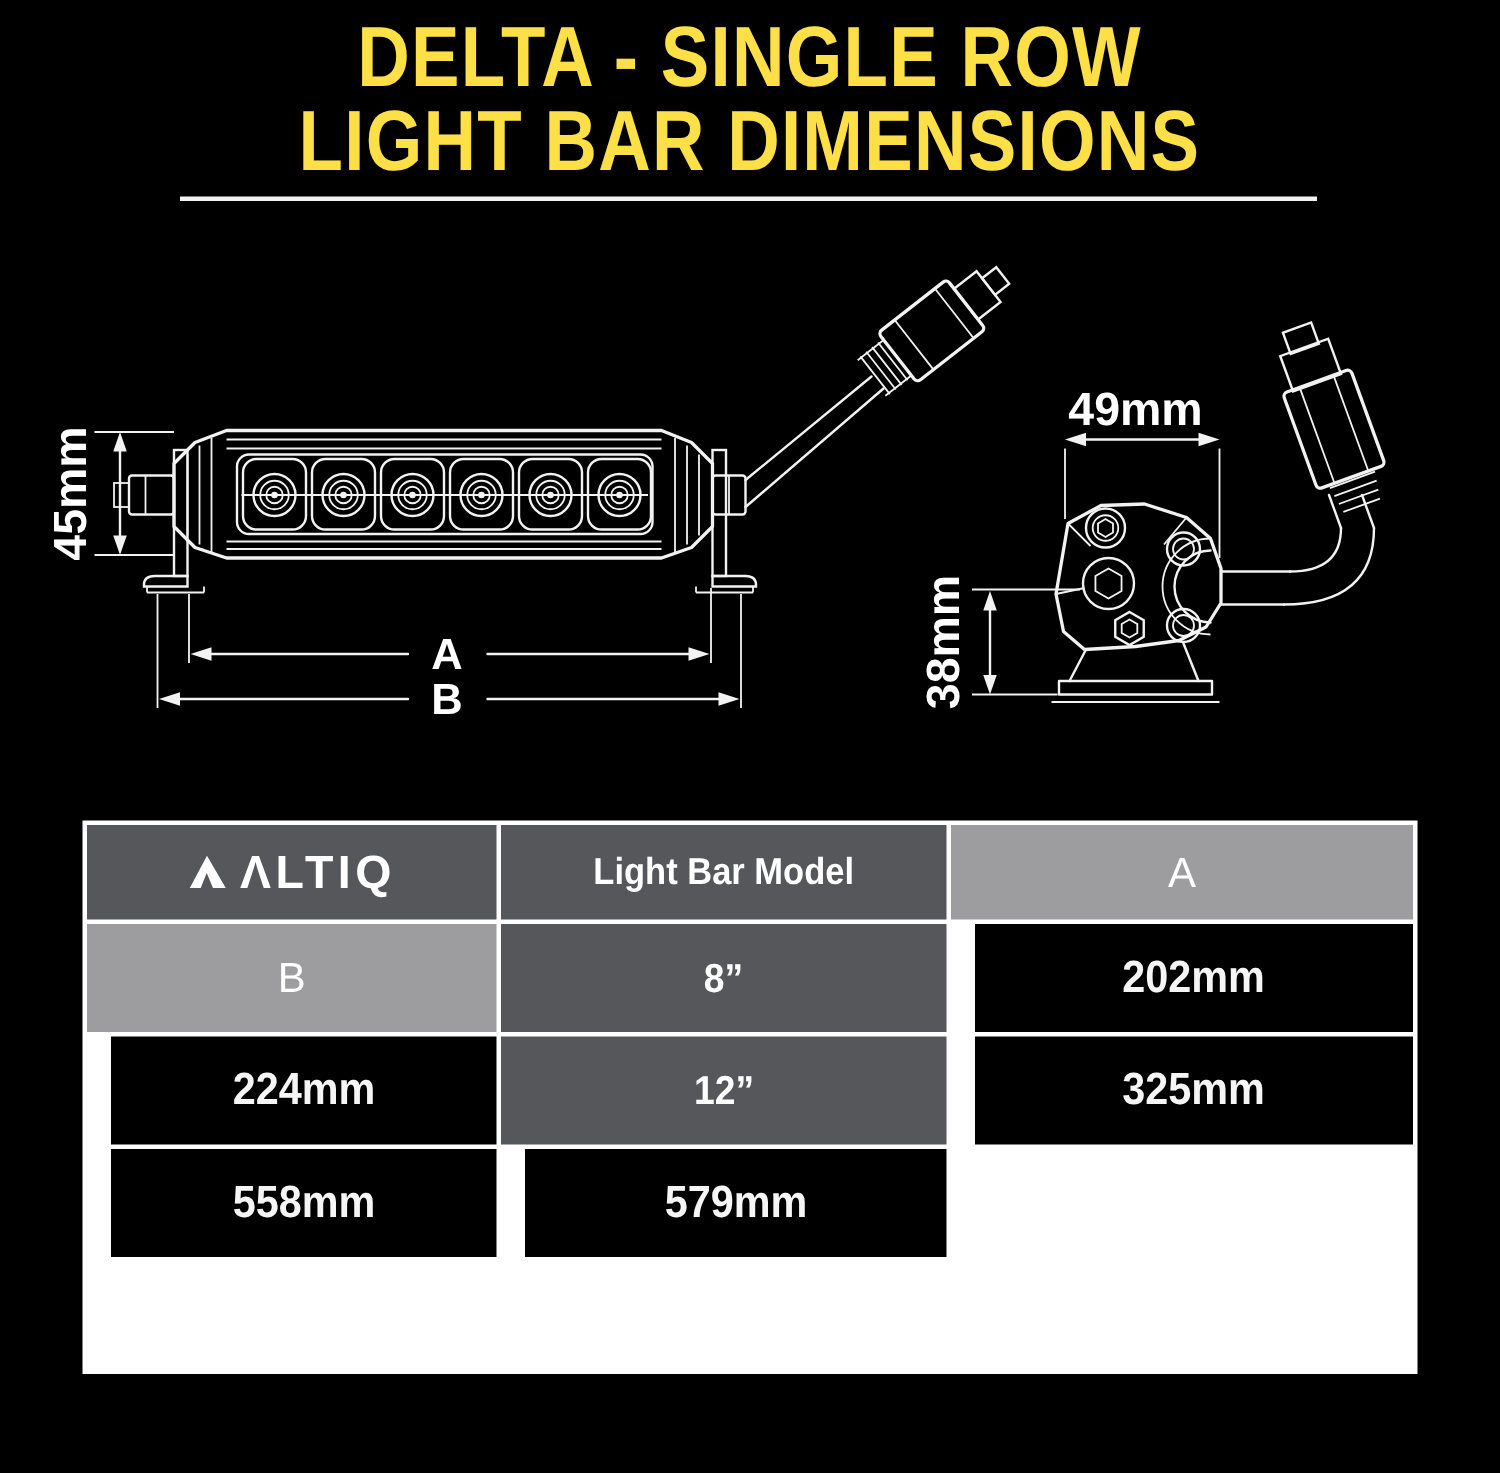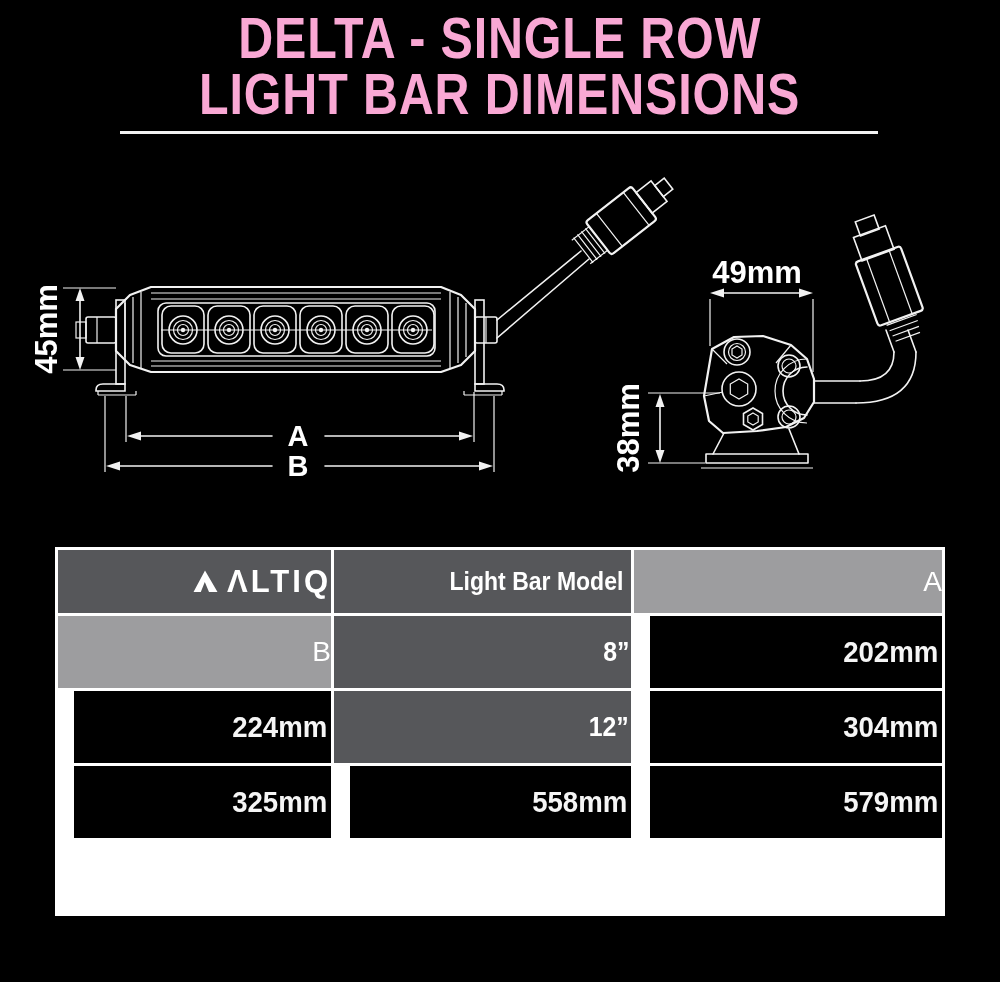--- a/index.html
+++ b/index.html
@@ -1,38 +1,38 @@
 <!DOCTYPE html>
 <html><head>
 <meta charset="utf-8">
 <style>
   html,body{margin:0;padding:0;background:#000;}
   .stage{position:relative;width:1000px;height:982px;background:#000;overflow:hidden;
          font-family:"Liberation Sans","DejaVu Sans",sans-serif;color:#fff;}
   
   .title{position:absolute;top:10px;left:0;width:1000px;text-align:center;
-         font-weight:bold;font-size:57px;line-height:56px;color:#f9a8d4;}
+         font-weight:bold;font-size:57px;line-height:56px;color:#fde047;}
   .title .cond{display:inline-block;transform:scaleX(0.85);letter-spacing:1px;white-space:nowrap;}
   .title-underline{position:absolute;top:131px;left:120px;width:758px;height:3px;background:#f2f2f2;}
   
   svg.diagram{position:absolute;top:0;left:0;}
   svg.diagram *{vector-effect:none;}
   .ln{stroke:#f2f2f2;fill:none;stroke-width:1.6;stroke-linecap:round;}
   .ln-thick{stroke:#f2f2f2;fill:none;stroke-width:2.2;stroke-linejoin:round;}
   .ln-thin{stroke:#f2f2f2;fill:none;stroke-width:1.2;}
   .arr{fill:#f2f2f2;stroke:none;}
   .dimtxt{fill:#ffffff;font-weight:bold;font-size:31px;font-family:"Liberation Sans","DejaVu Sans",sans-serif;}
   .dimlabel{fill:#ffffff;font-weight:bold;font-size:29px;font-family:"Liberation Sans","DejaVu Sans",sans-serif;}
   
   .spec-table{position:absolute;left:55px;top:547px;width:884px;
               background:#ffffff;padding:3px;display:grid;
               grid-template-columns:273px 297px 308px;
               grid-template-rows:63px 72px 72px 72px 72px;
               gap:3px;}
-  .cell{display:flex;align-items:center;justify-content:flex-end;}
+  .cell{display:flex;align-items:center;justify-content:center;}
   .cell-dark{background:#56575a;}
   .cell-light{background:#9d9d9f;}
   .cell-black{background:#000000;margin-left:16px;}
   .span2{grid-column:2 / 4;}
   .brand-wrap{display:flex;align-items:center;gap:8px;}
   .brand-text{font-weight:bold;font-size:31px;letter-spacing:3px;color:#fff;}
   .size-header{font-weight:bold;font-size:27px;color:#fff;}
   .model-header{font-weight:bold;font-size:25px;color:#fff;}
   .colab{font-size:28px;color:#fff;font-weight:normal;}
   .model-val{font-weight:bold;font-size:27px;color:#fff;}
@@ -251,23 +251,20 @@
       <span class="data-val cnd">202mm</span>
     </div>
     <div class="cell cell-black">
       <span class="data-val cnd">224mm</span>
     </div>
 
     <div class="cell cell-dark">
       <span class="model-val cnd">12”</span>
     </div>
     <div class="cell cell-black">
-      <span class="data-val cnd">304mm</span>
-    </div>
-    <div class="cell cell-black">
       <span class="data-val cnd">325mm</span>
     </div>
 
     <div class="cell cell-black">
       <span class="data-val cnd">558mm</span>
     </div>
     <div class="cell cell-black">
       <span class="data-val cnd">579mm</span>
     </div>
 

